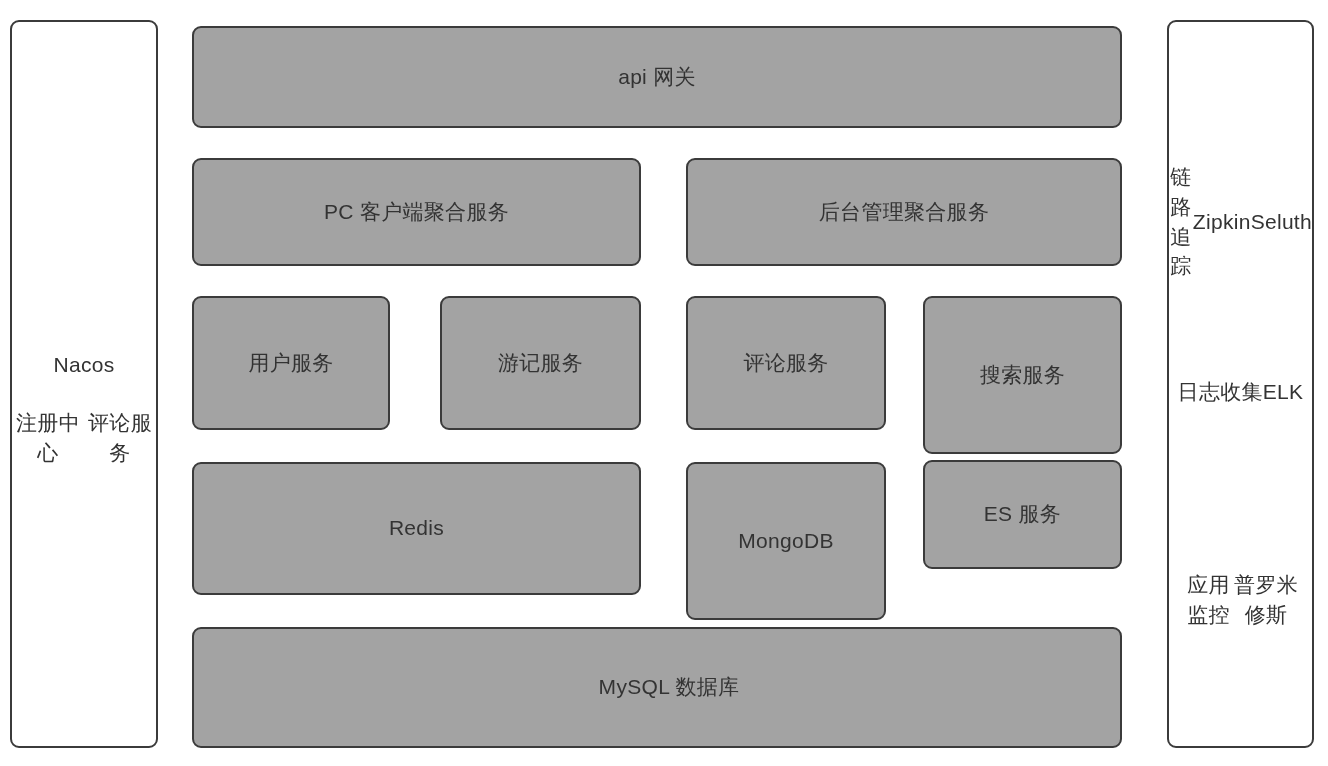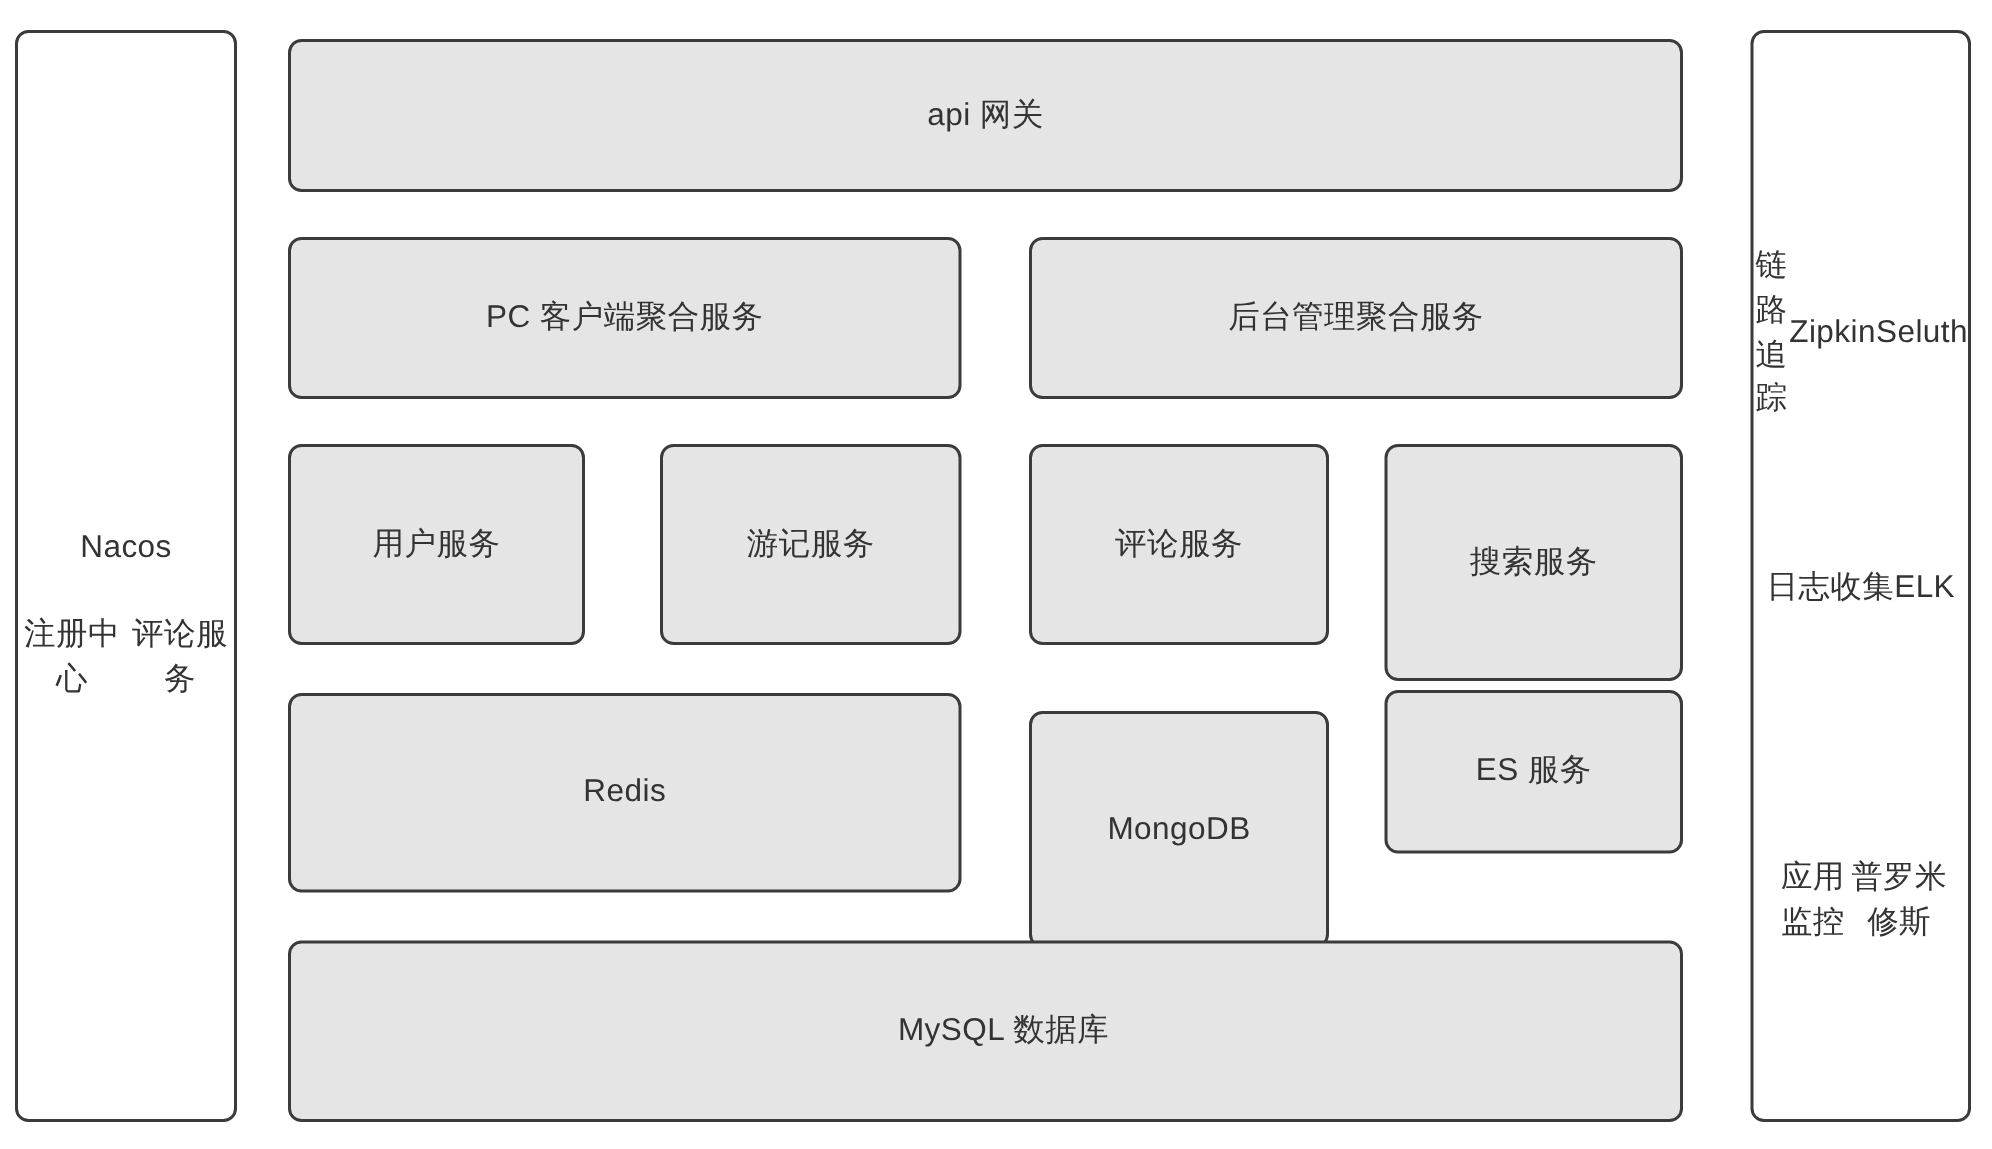--- a/index.html
+++ b/index.html
@@ -16,21 +16,21 @@
     width: 1328px;
     height: 766px;
     background: #ffffff;
     overflow: hidden;
   }
   .box {
     position: absolute;
     box-sizing: border-box;
     border: 2px solid #3b3b3b;
     border-radius: 9px;
-    background: #e5e5e5;
+    background: #a3a3a3;
     display: flex;
     align-items: center;
     justify-content: center;
     text-align: center;
     color: #333333;
     font-size: 21px;
     line-height: 1.45;
     letter-spacing: 0.3px;
   }
   .panel {
@@ -90,21 +90,21 @@
   <div class="box" style="left:686px; top:296px; width:200px; height:134px;">
     <span>评论服务</span>
   </div>
   <div class="box" style="left:923px; top:296px; width:199px; height:158px;">
     <span>搜索服务</span>
   </div>
 
   <div class="box" style="left:192px; top:462px; width:449px; height:133px;">
     <span>Redis</span>
   </div>
-  <div class="box" style="left:686px; top:462px; width:200px; height:158px;margin-top:12px;">
+  <div class="box" style="left:686px; top:462px; width:200px; height:158px;">
     <span>MongoDB</span>
   </div>
   <div class="box" style="left:923px; top:460px; width:199px; height:109px;">
     <span>ES 服务</span>
   </div>
 
   <div class="box" style="left:192px; top:627px; width:930px; height:121px;padding-left:24px;">
     <span>MySQL 数据库</span>
   </div>
 

